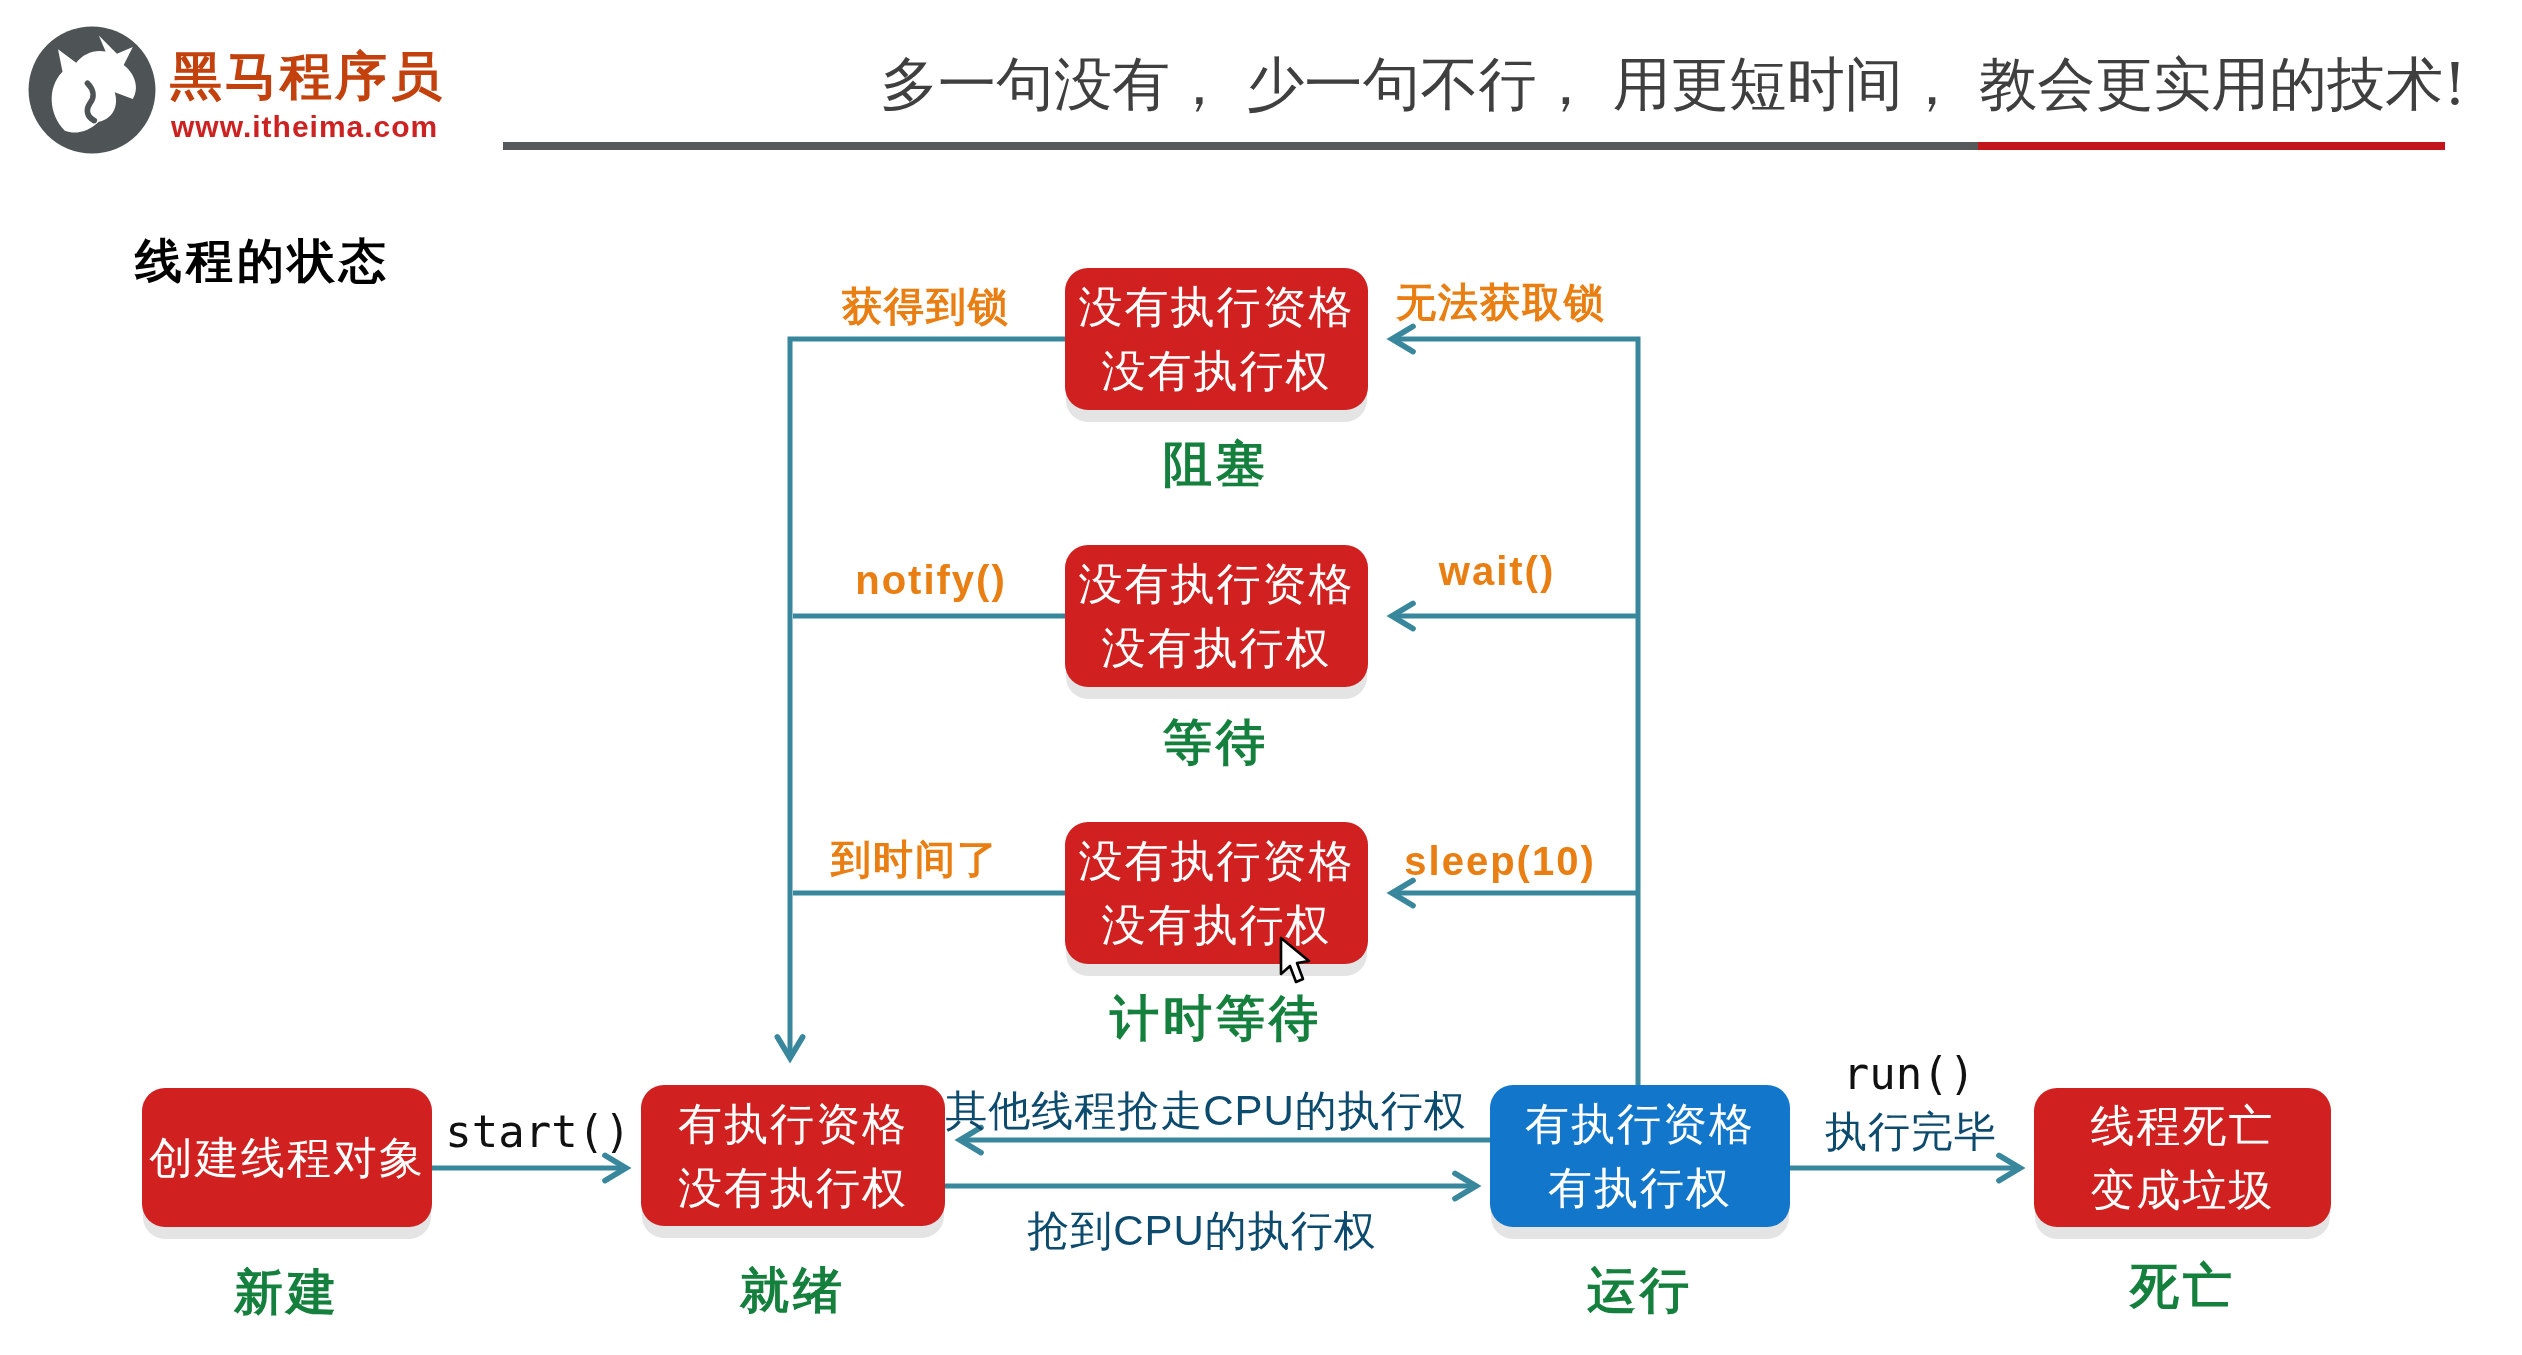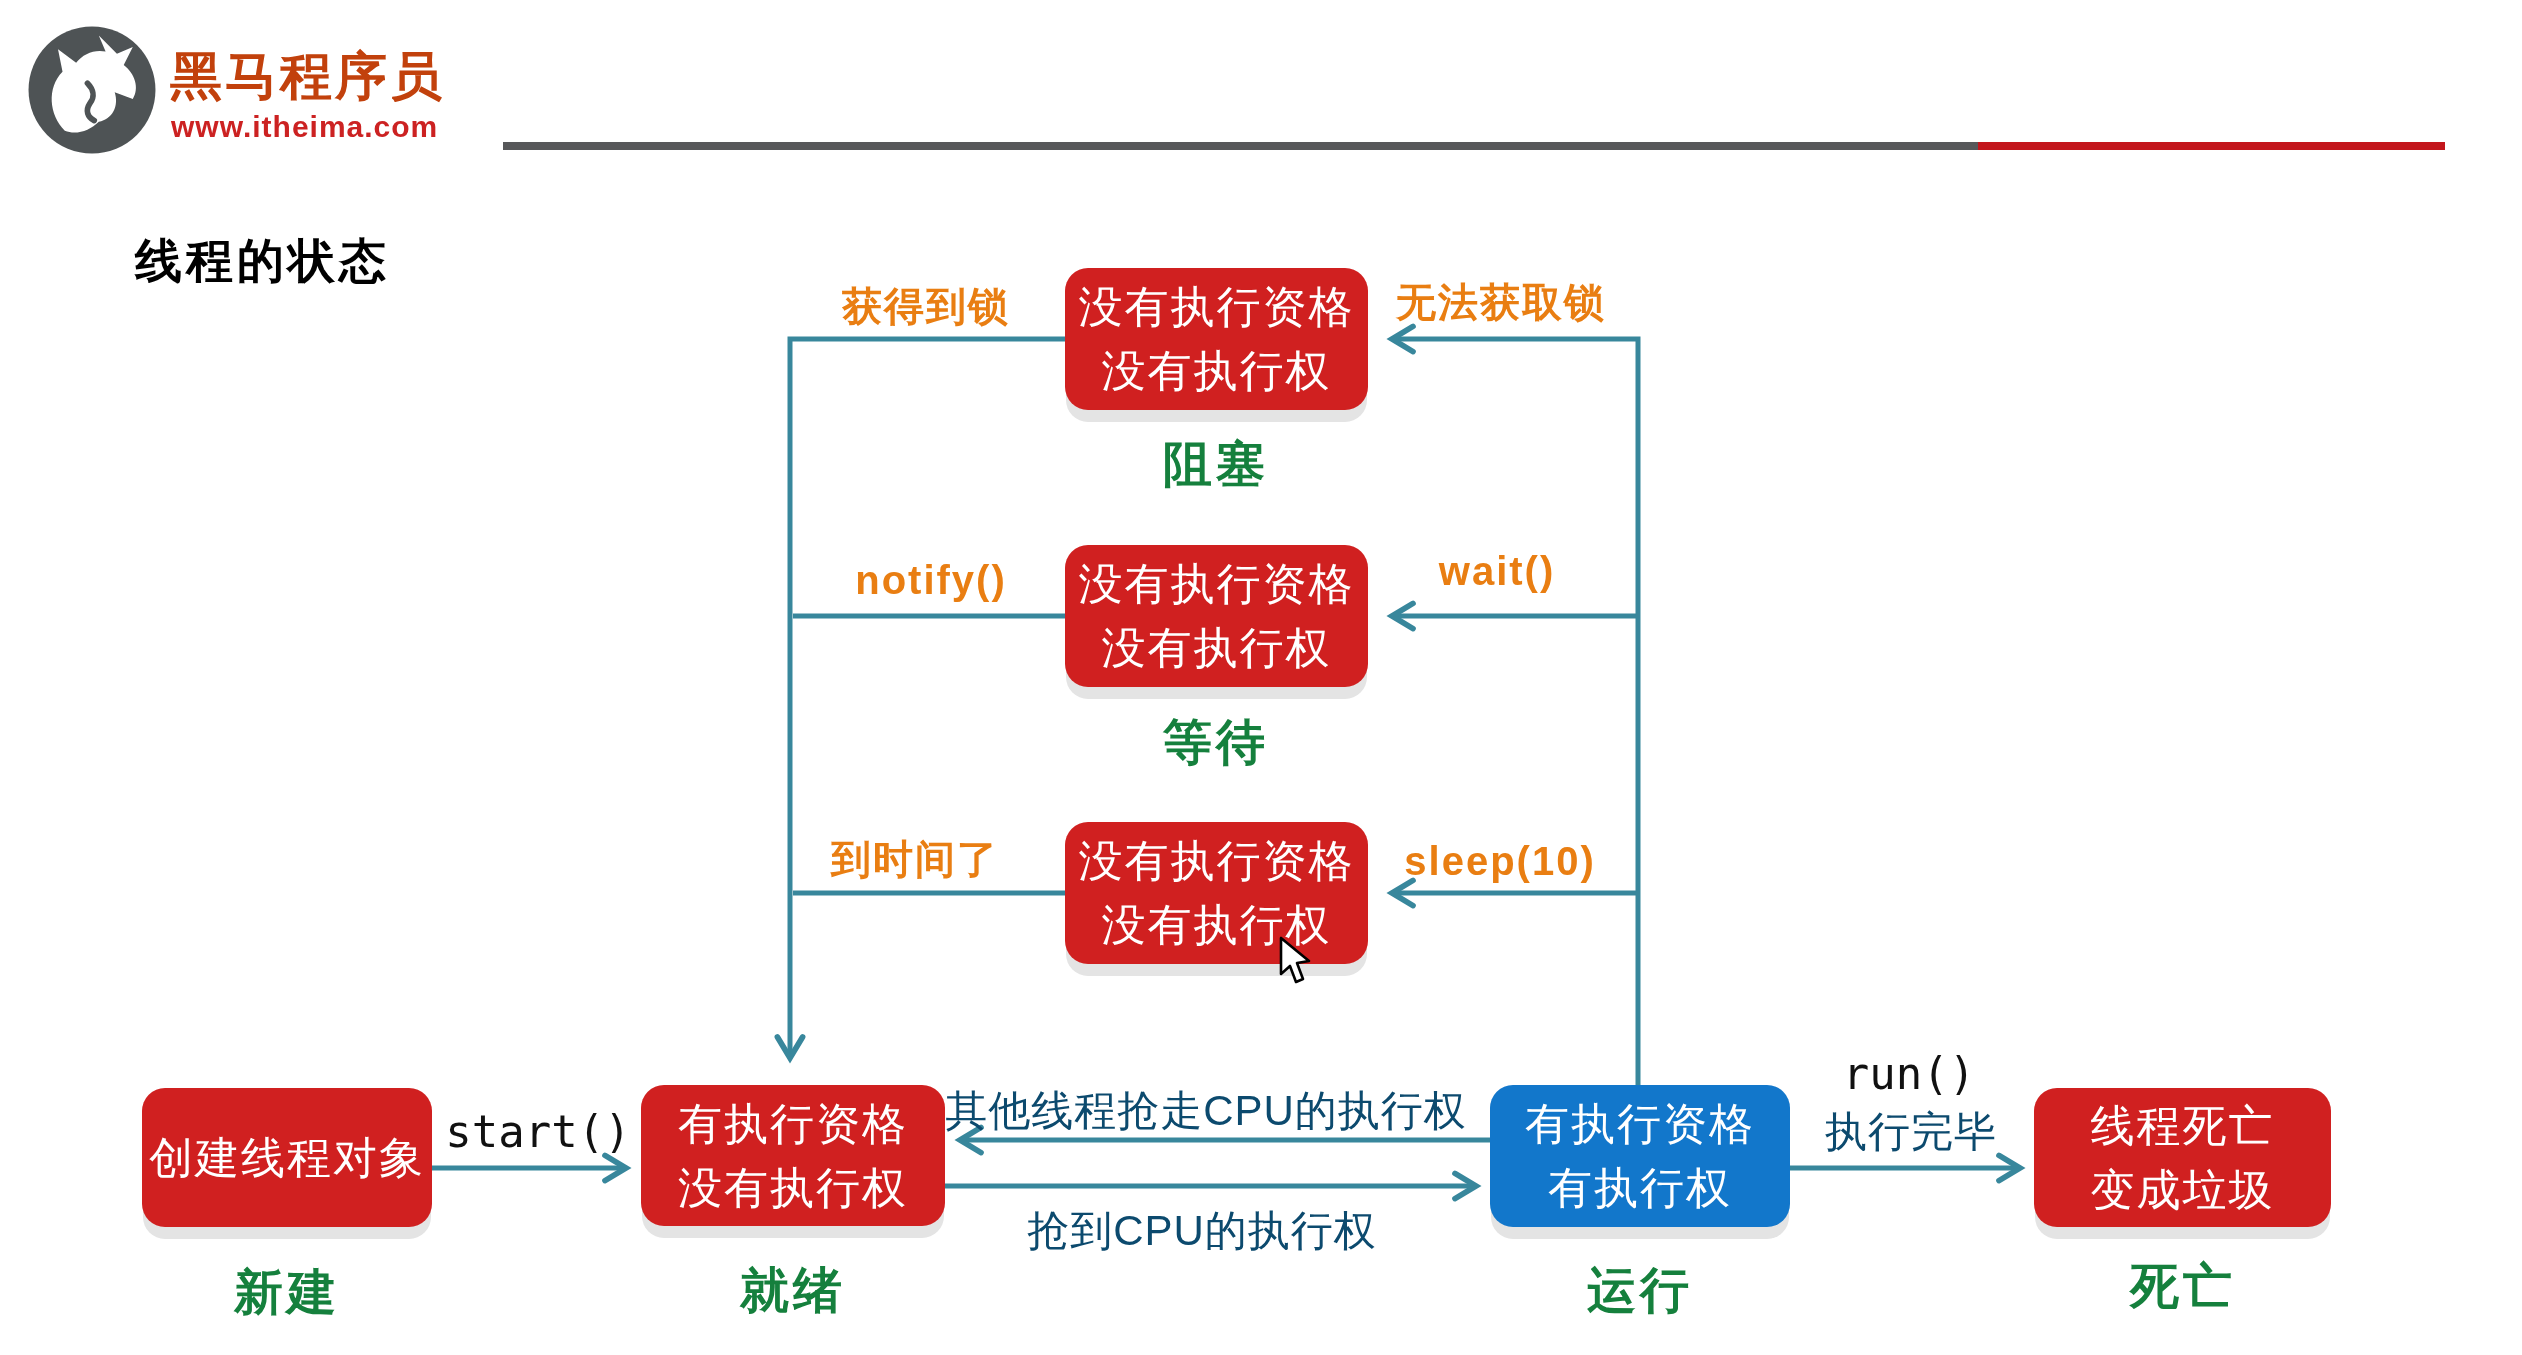--- a/index.html
+++ b/index.html
@@ -66,20 +66,21 @@
 
   <div class="logo">
     <svg viewBox="0 0 120 120" width="136" height="136">
       <circle cx="60" cy="60" r="56" fill="#4e5355"></circle>
       <path d="M36 96 C22 82 20 58 34 44 L30 24 L46 36 C52 28 62 24 72 26 L66 12 L82 28 L96 22 L88 38 C98 46 102 58 96 68 L80 62 C84 74 78 86 66 88 C58 96 46 100 36 96 Z" fill="#ffffff"></path>
       <path d="M56 54 C61 59 63 66 58 72 C54 78 56 84 62 87" stroke="#4e5355" stroke-width="5" fill="none" stroke-linecap="round"></path>
     </svg>
   </div>
   <div class="brand">黑马程序员</div>
   <div class="brand-url">www.itheima.com</div>
+  <div class="tagline">多一句没有， 少一句不行， 用更短时间， 教会更实用的技术!</div>
   <div class="rule">
     <span class="rule-gray"></span>
     <span class="rule-red"></span>
   </div>
 
   <div class="page-title">线程的状态</div>
 
   <svg class="connectors" viewBox="0 0 2522 1355">
     <defs>
       <marker id="chev" viewBox="0 0 12 12" refX="9.5" refY="6" markerWidth="36" markerHeight="36" markerUnits="userSpaceOnUse" orient="auto-start-reverse">
@@ -123,20 +124,21 @@
     <div>有执行资格</div>
     <div>有执行权</div>
   </div>
   <div class="box box-dead">
     <div>线程死亡</div>
     <div>变成垃圾</div>
   </div>
 
   <div class="state-label lab-blocked">阻塞</div>
   <div class="state-label lab-waiting">等待</div>
+  <div class="state-label lab-timed">计时等待</div>
   <div class="state-label lab-new">新建</div>
   <div class="state-label lab-ready">就绪</div>
   <div class="state-label lab-running">运行</div>
   <div class="state-label lab-dead">死亡</div>
 
   <div class="edge-label orange el-gotlock">获得到锁</div>
   <div class="edge-label orange el-nolock">无法获取锁</div>
   <div class="edge-label orange el-notify">notify()</div>
   <div class="edge-label orange el-wait">wait()</div>
   <div class="edge-label orange el-timeup">到时间了</div>

